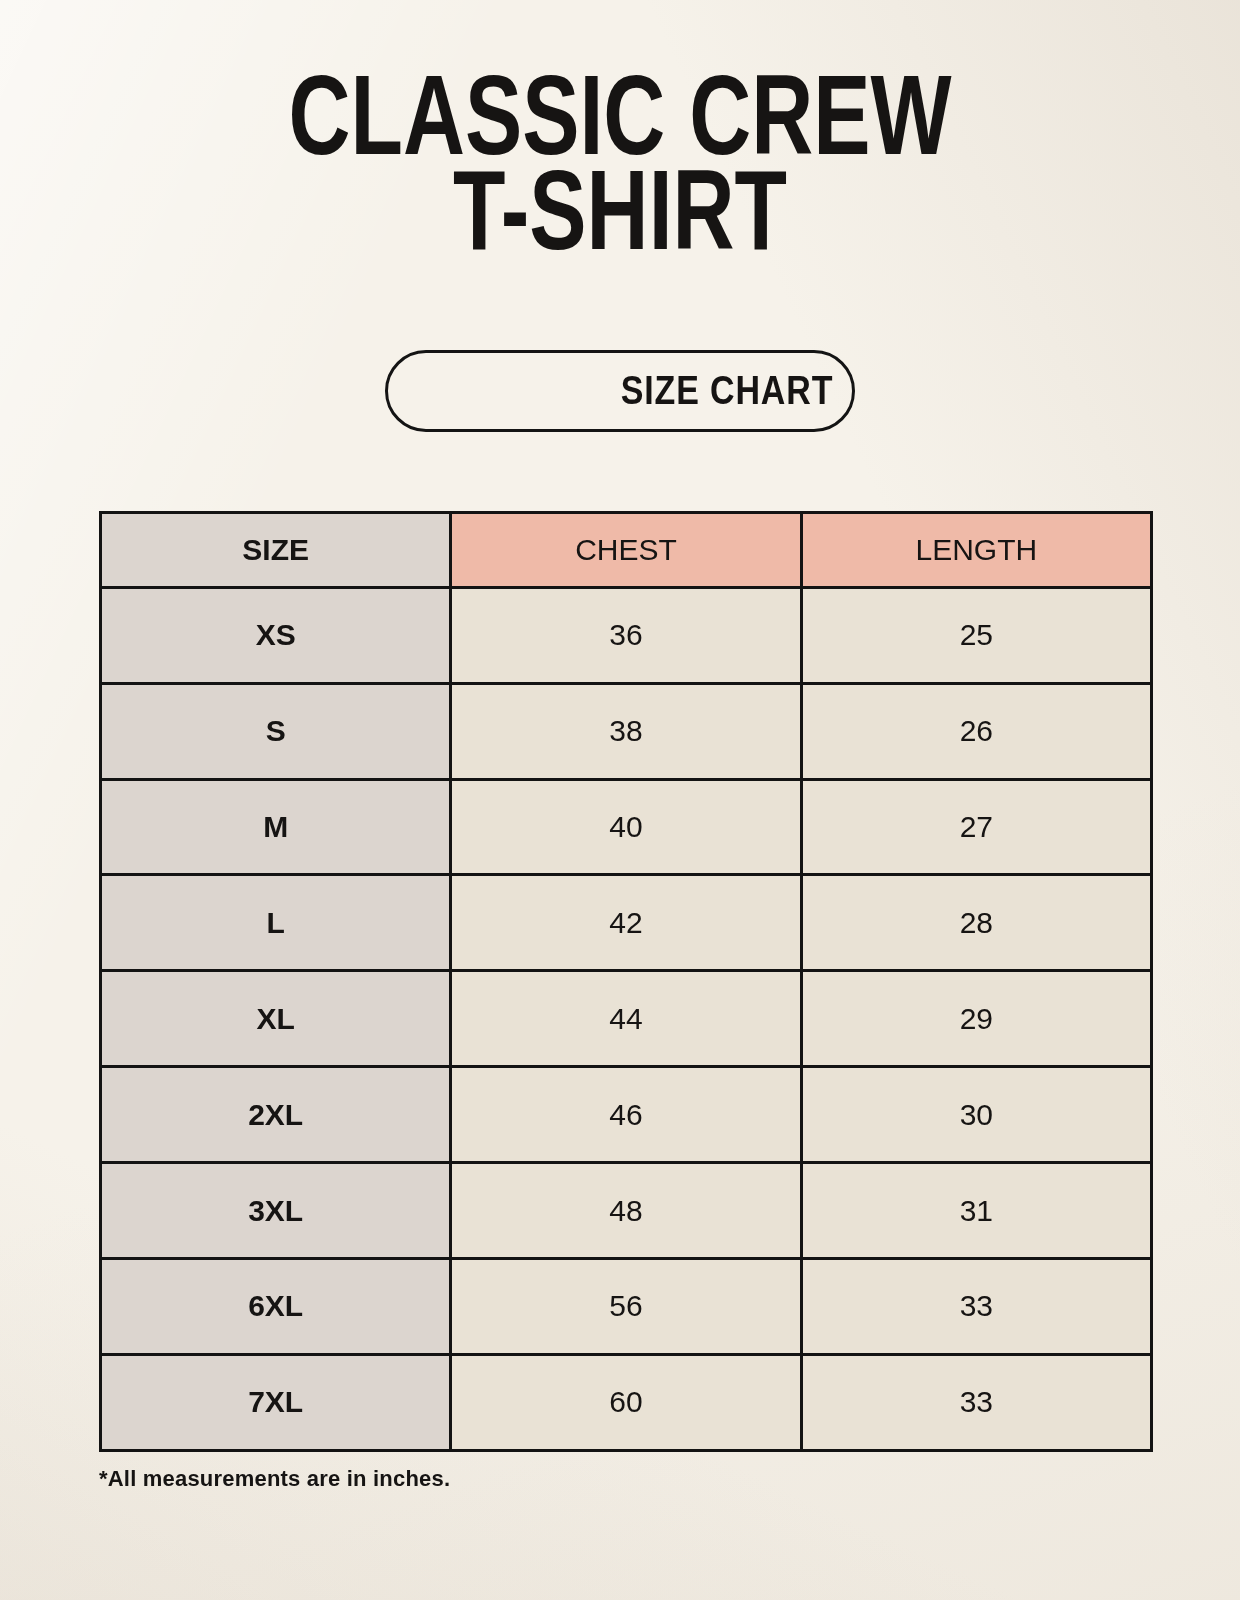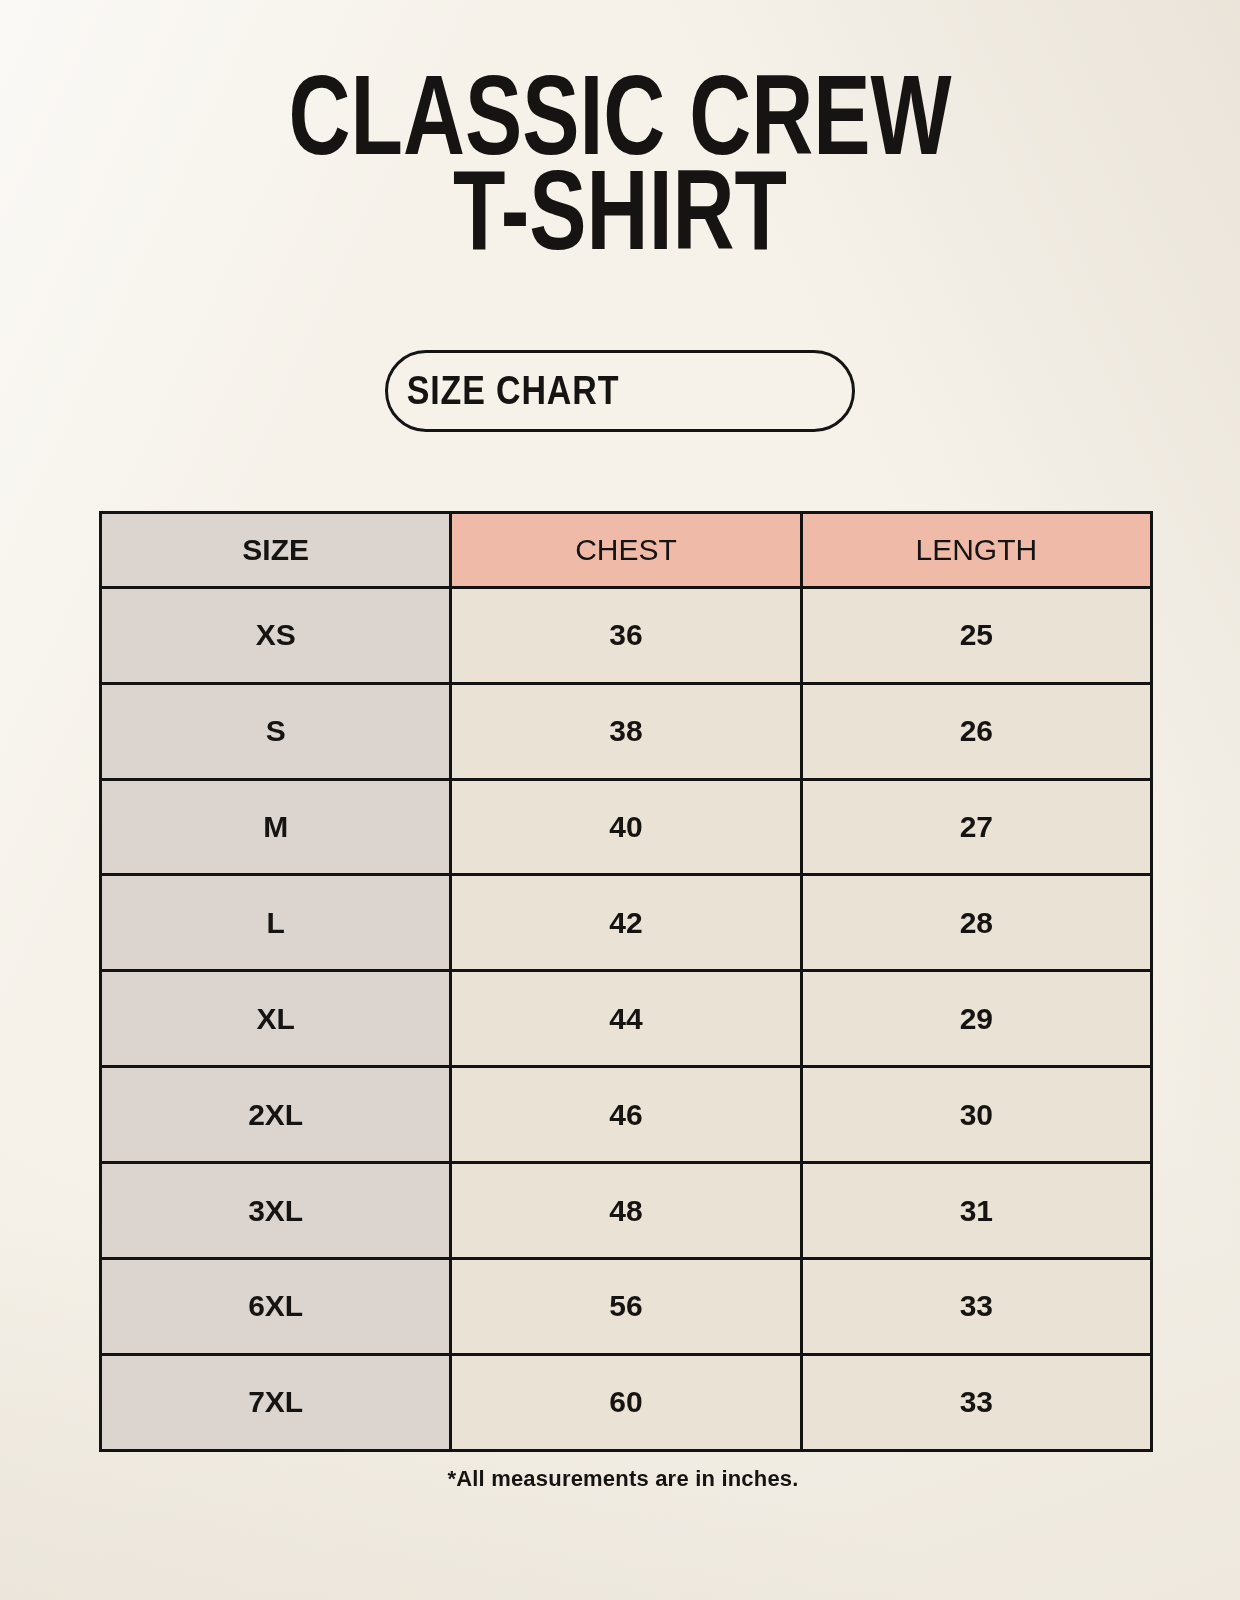--- a/index.html
+++ b/index.html
@@ -32,21 +32,21 @@
     line-height:0.84;
     letter-spacing:0px;
     transform:scaleX(0.76);
     transform-origin:50% 0;
     color:var(--text);
   }
 
   .pill-button{
     display:flex;
     align-items:center;
-    justify-content:flex-start;
+    justify-content:flex-end;
     width:470px;
     height:82px;
     margin:92px auto 0 auto;
     border:3px solid #141414;
     border-radius:999px;
     background:transparent;
   }
   .pill-button span{
     font-size:40px;
     font-weight:700;
@@ -76,27 +76,27 @@
   th.size-head, td.size-cell{
     background:var(--size-column-bg);
     font-weight:700;
   }
   th.measure-head{
     background:var(--header-accent-bg);
     font-weight:400;
   }
   td.value-cell{
     background:var(--value-cell-bg);
-    font-weight:700;
+    font-weight:400;
   }
 
   .footnote{
     width:1054px;
     margin:14px 0 0 99px;
-    text-align:center;
+    text-align:left;
     padding-right:6px;
     font-size:22px;
     font-weight:700;
     letter-spacing:0.2px;
   }
 </style>
 </head>
 <body>
 
 <div class="page-title">

